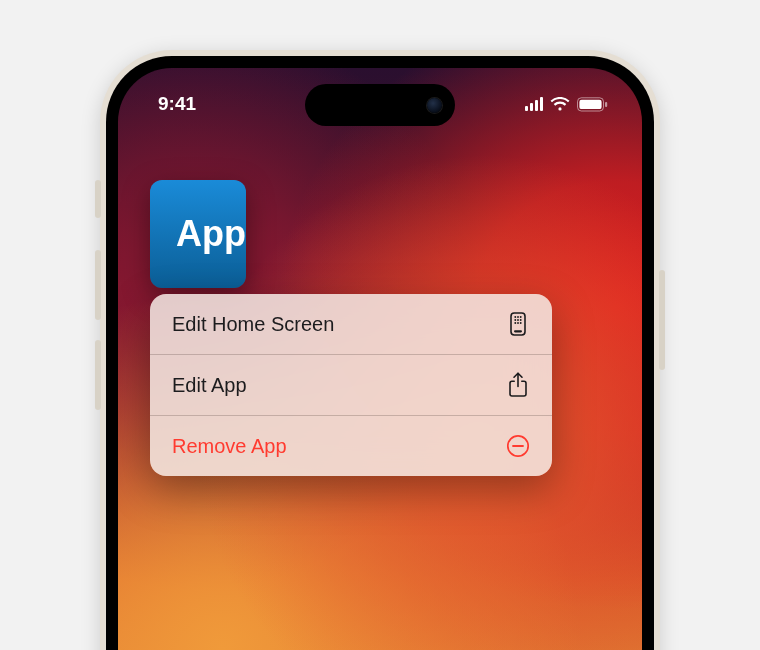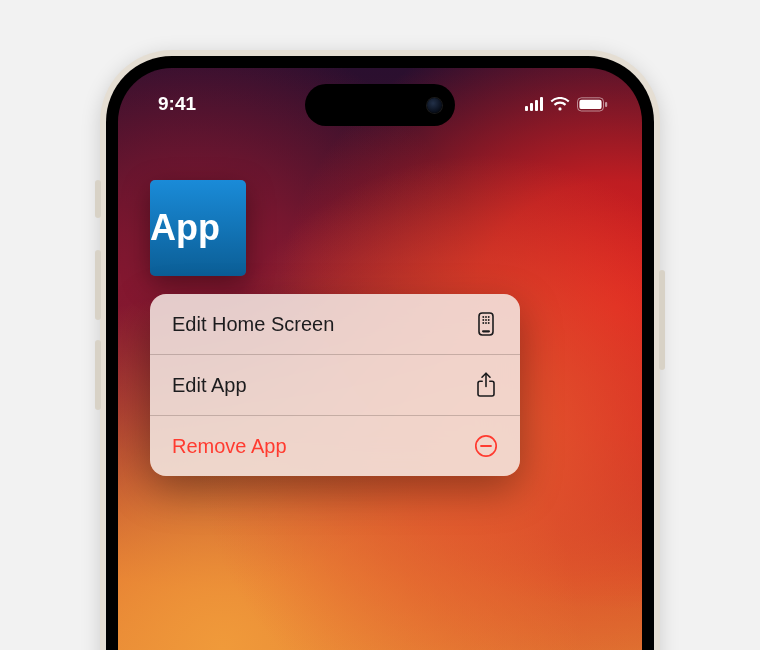--- a/index.html
+++ b/index.html
@@ -114,37 +114,37 @@
     .cellular-bars span:nth-child(1) { height: 5px; }
     .cellular-bars span:nth-child(2) { height: 8px; }
     .cellular-bars span:nth-child(3) { height: 11px; }
     .cellular-bars span:nth-child(4) { height: 14px; }
     .wifi-icon svg, .battery-icon svg { display: block; }
     .app-icon {
       position: absolute;
       top: 112px;
       left: 32px;
       width: 96px;
-      height: 96px;
-      border-radius: 5px;
+      height: 108px;
+      border-radius: 12px;
       background: linear-gradient(180deg, #1a8bd8 0%, #0b5e96 100%);
       display: flex;
       align-items: center;
-      justify-content: flex-start;
+      justify-content: flex-end;
       color: #fff;
       font-size: 36px;
       font-weight: 700;
       box-shadow: 0 8px 28px rgba(0,0,0,0.4);
       z-index: 20;
     }
     .context-menu {
       position: absolute;
       top: 226px;
       left: 32px;
-      width: 370px;
+      width: 402px;
       border-radius: 16px;
       overflow: hidden;
       background: rgba(245,235,230,0.85);
       backdrop-filter: blur(20px);
       z-index: 20;
       box-shadow: 0 14px 40px rgba(0,0,0,0.35);
     }
     .menu-item {
       display: flex;
       align-items: center;

